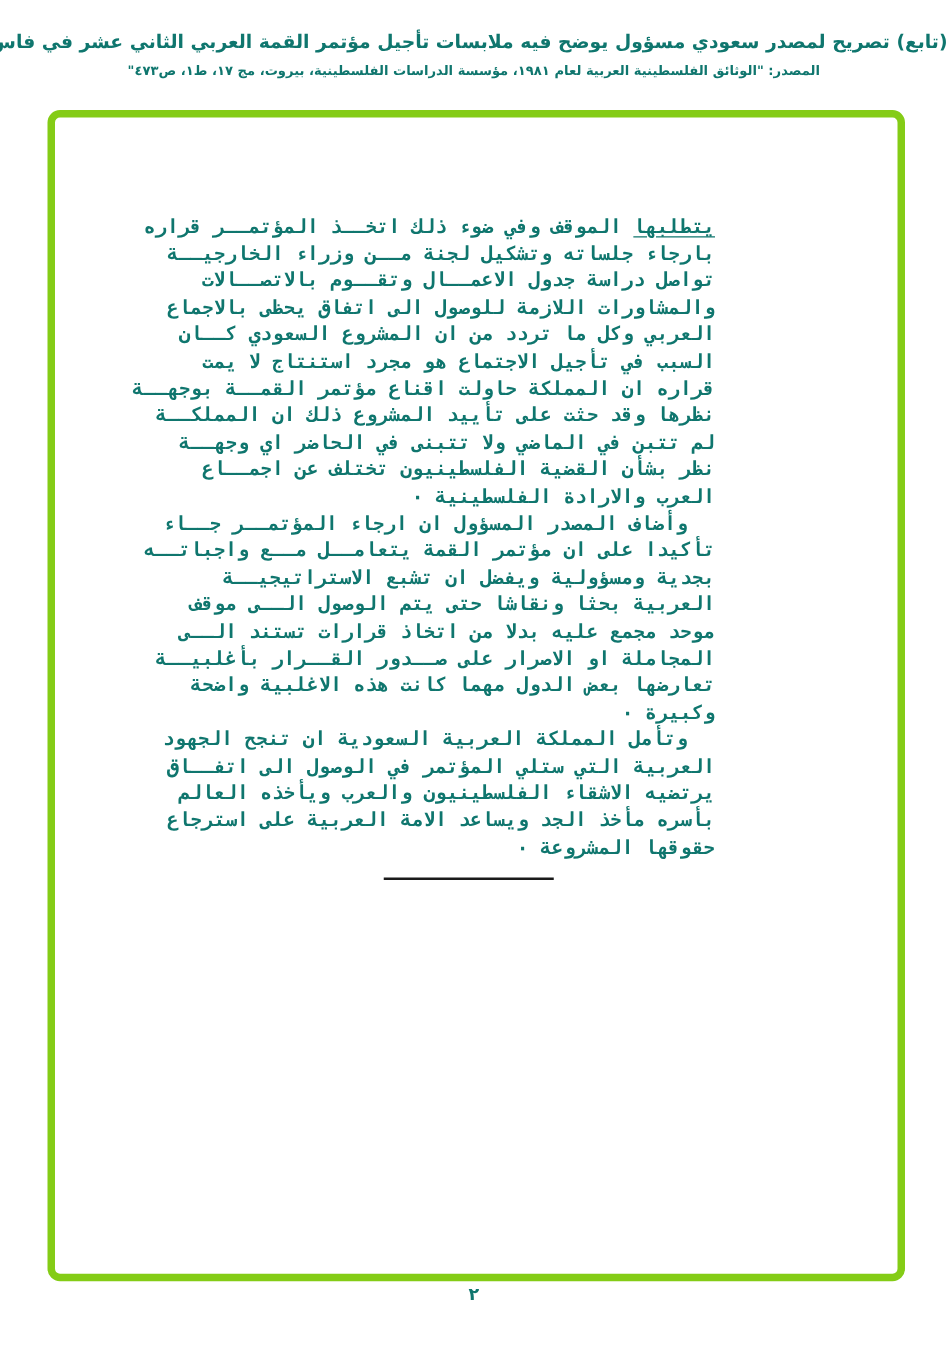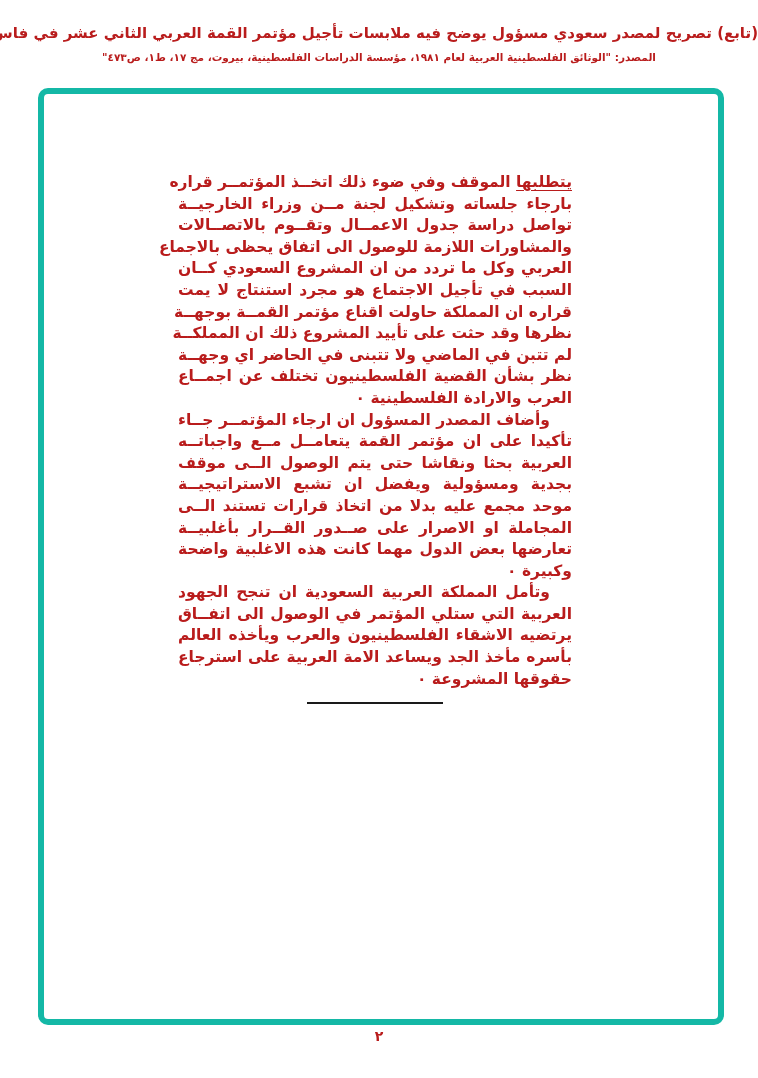--- a/index.html
+++ b/index.html
@@ -2,21 +2,21 @@
 <html lang="ar"><head>
 <meta charset="utf-8">
 <style>
   html, body { margin: 0; padding: 0; background: #ffffff; }
   .page {
     position: relative;
     width: 758px;
     height: 1078px;
     background: #ffffff;
     font-family: "DejaVu Sans", sans-serif;
-    color: #b91c1c;
+    color: #0f766e;
     overflow: hidden;
   }
   .header {
     position: absolute;
     top: 24px;
     left: 0;
     width: 758px;
     text-align: center;
     direction: rtl;
   }
@@ -31,23 +31,24 @@
     font-size: 10.5px;
     font-weight: bold;
     white-space: nowrap;
   }
   .frame {
     position: absolute;
     left: 38px;
     top: 88px;
     width: 674px;   
     height: 925px;  
-    border: 6px solid #14b8a6;
+    border: 6px solid #84cc16;
     border-radius: 10px;
     background: #ffffff;
+    font-family: Liberation Mono, monospace;
   }
   .docbody {
     position: absolute;
     right: 146px;  
     top: 78px;     
     width: 394px;
     direction: rtl;
     font-size: 15.5px;
     font-weight: bold;
   }
@@ -96,22 +97,22 @@
       <div class="bline">والمشاورات اللازمة للوصول الى اتفاق يحظى بالاجماع</div>
       <div class="bline">العربي وكل ما تردد من ان المشروع السعودي كــان</div>
       <div class="bline">السبب في تأجيل الاجتماع هو مجرد استنتاج لا يمت</div>
       <div class="bline">قراره ان المملكة حاولت اقناع مؤتمر القمــة بوجهــة</div>
       <div class="bline">نظرها وقد حثت على تأييد المشروع ذلك ان المملكــة</div>
       <div class="bline">لم تتبن في الماضي ولا تتبنى في الحاضر اي وجهــة</div>
       <div class="bline">نظر بشأن القضية الفلسطينيون تختلف عن اجمــاع</div>
       <div class="bline plast">العرب والارادة الفلسطينية ٠</div>
       <div class="bline indent">وأضاف المصدر المسؤول ان ارجاء المؤتمــر جــاء</div>
       <div class="bline">تأكيدا على ان مؤتمر القمة يتعامــل مــع واجباتــه</div>
+      <div class="bline">بجدية ومسؤولية ويفضل ان تشبع الاستراتيجيــة</div>
       <div class="bline">العربية بحثا ونقاشا حتى يتم الوصول الــى موقف</div>
-      <div class="bline">بجدية ومسؤولية ويفضل ان تشبع الاستراتيجيــة</div>
       <div class="bline">موحد مجمع عليه بدلا من اتخاذ قرارات تستند الــى</div>
       <div class="bline">المجاملة او الاصرار على صــدور القــرار بأغلبيــة</div>
       <div class="bline">تعارضها بعض الدول مهما كانت هذه الاغلبية واضحة</div>
       <div class="bline plast">وكبيرة ٠</div>
       <div class="bline indent">وتأمل المملكة العربية السعودية ان تنجح الجهود</div>
       <div class="bline">العربية التي ستلي المؤتمر في الوصول الى اتفــاق</div>
       <div class="bline">يرتضيه الاشقاء الفلسطينيون والعرب ويأخذه العالم</div>
       <div class="bline">بأسره مأخذ الجد ويساعد الامة العربية على استرجاع</div>
       <div class="bline plast">حقوقها المشروعة ٠</div>
       <div class="separator"></div>

